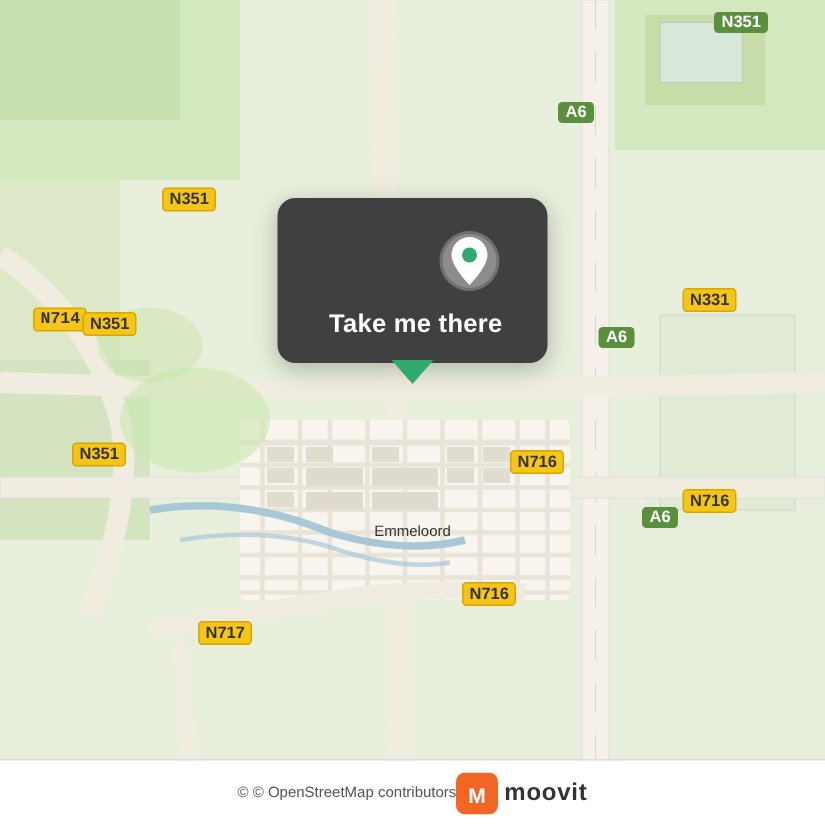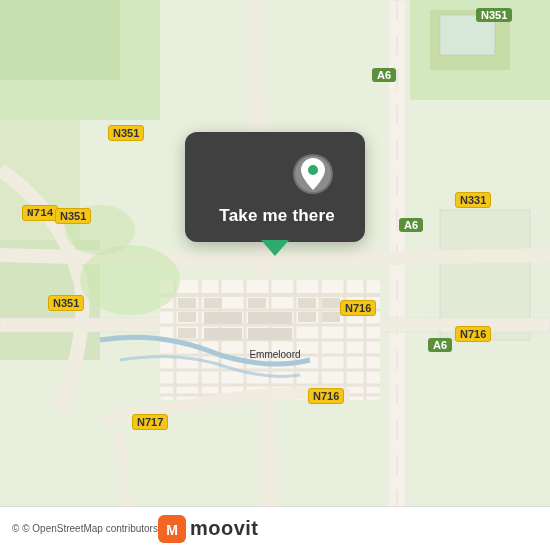--- a/index.html
+++ b/index.html
@@ -28,42 +28,42 @@
 
     
     #bottom-bar {
       position: absolute;
       bottom: 0; left: 0; right: 0;
       height: 44px;
       background: #fff;
       border-top: 1px solid #ddd;
       display: flex;
       align-items: center;
-      justify-content: flex-start;
+      justify-content: center;
       padding: 0 12px;
     }
 
     #attribution {
       font-size: 10px;
       color: #555;
     }
 
     #moovit-logo {
       display: flex;
       align-items: center;
       gap: 4px;
     }
 
     #moovit-icon {
       width: 28px;
       height: 28px;
     }
 
     #moovit-text {
-      font-size: 20px;
+      font-size: 16px;
       font-weight: bold;
       color: #333;
       letter-spacing: 0.5px;
     }
 
     
     #popup-card {
       position: absolute;
       top: 120px;
       left: 50%;

